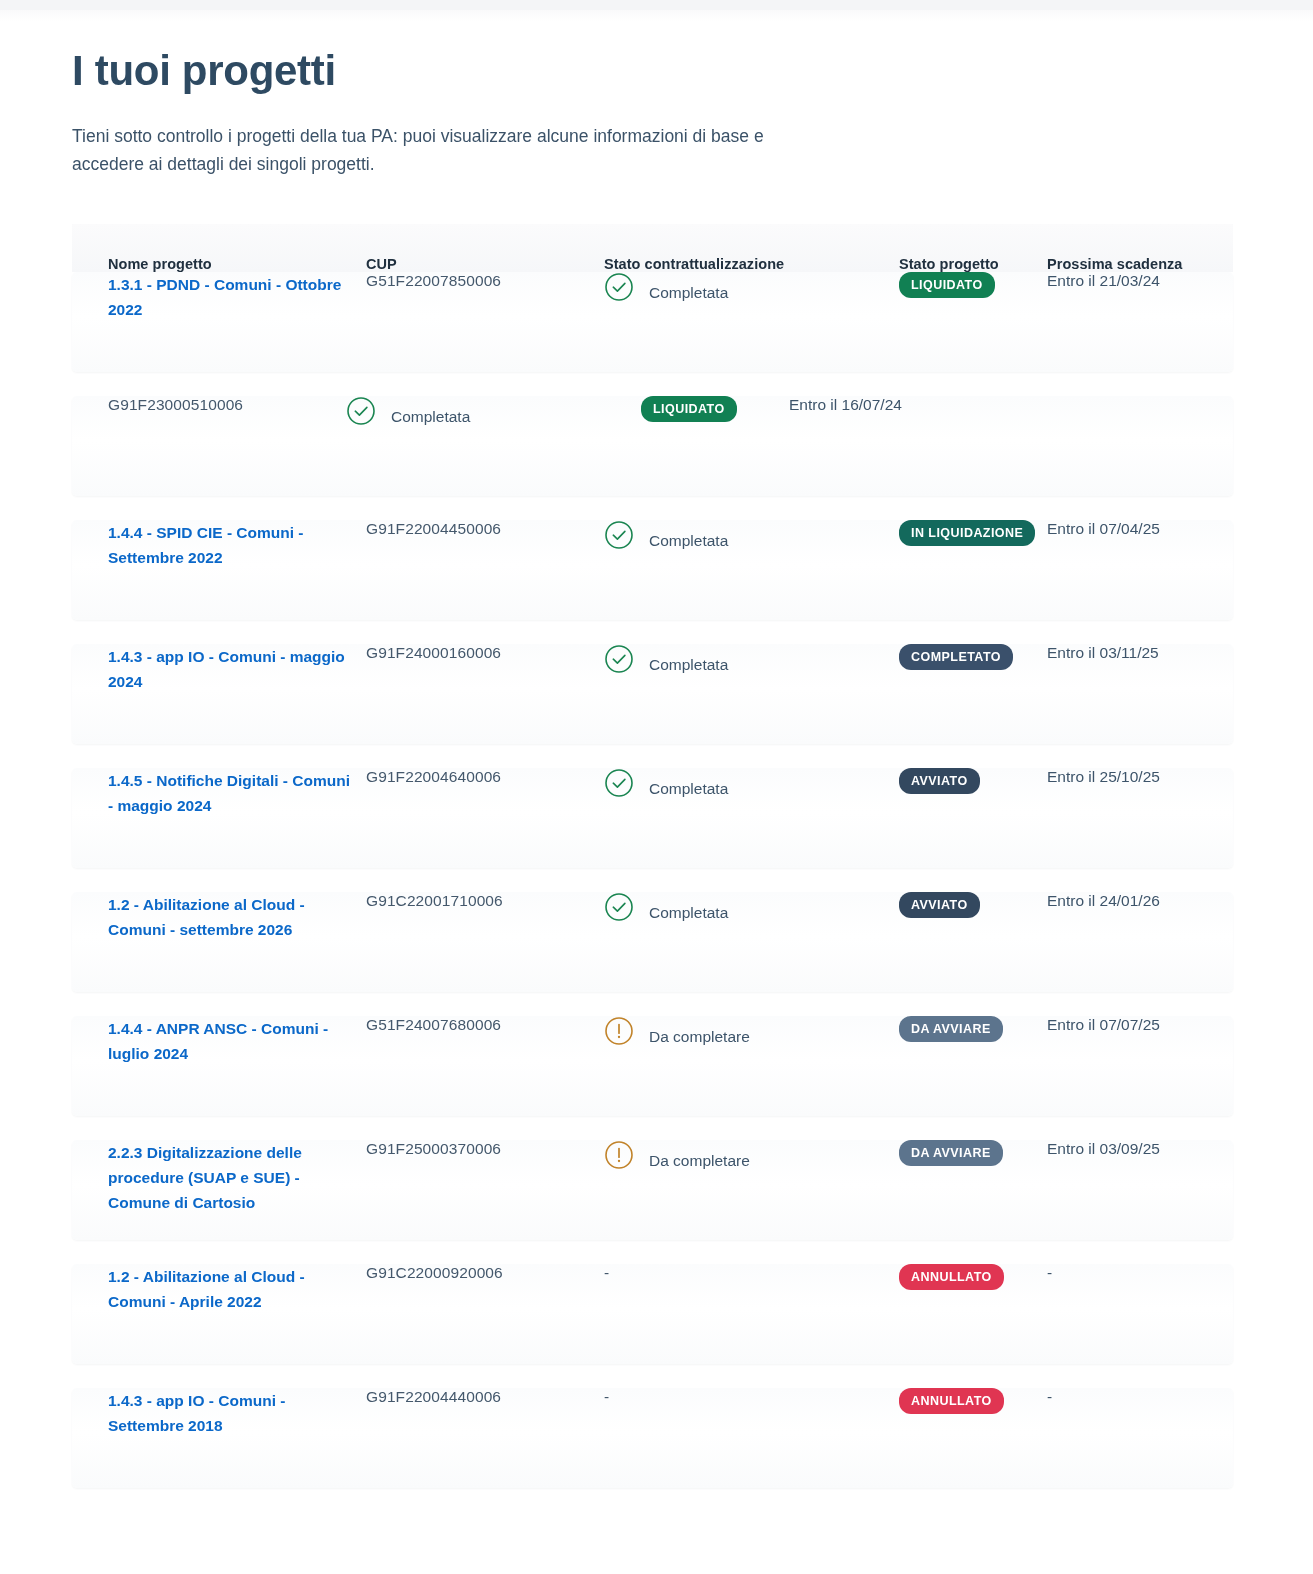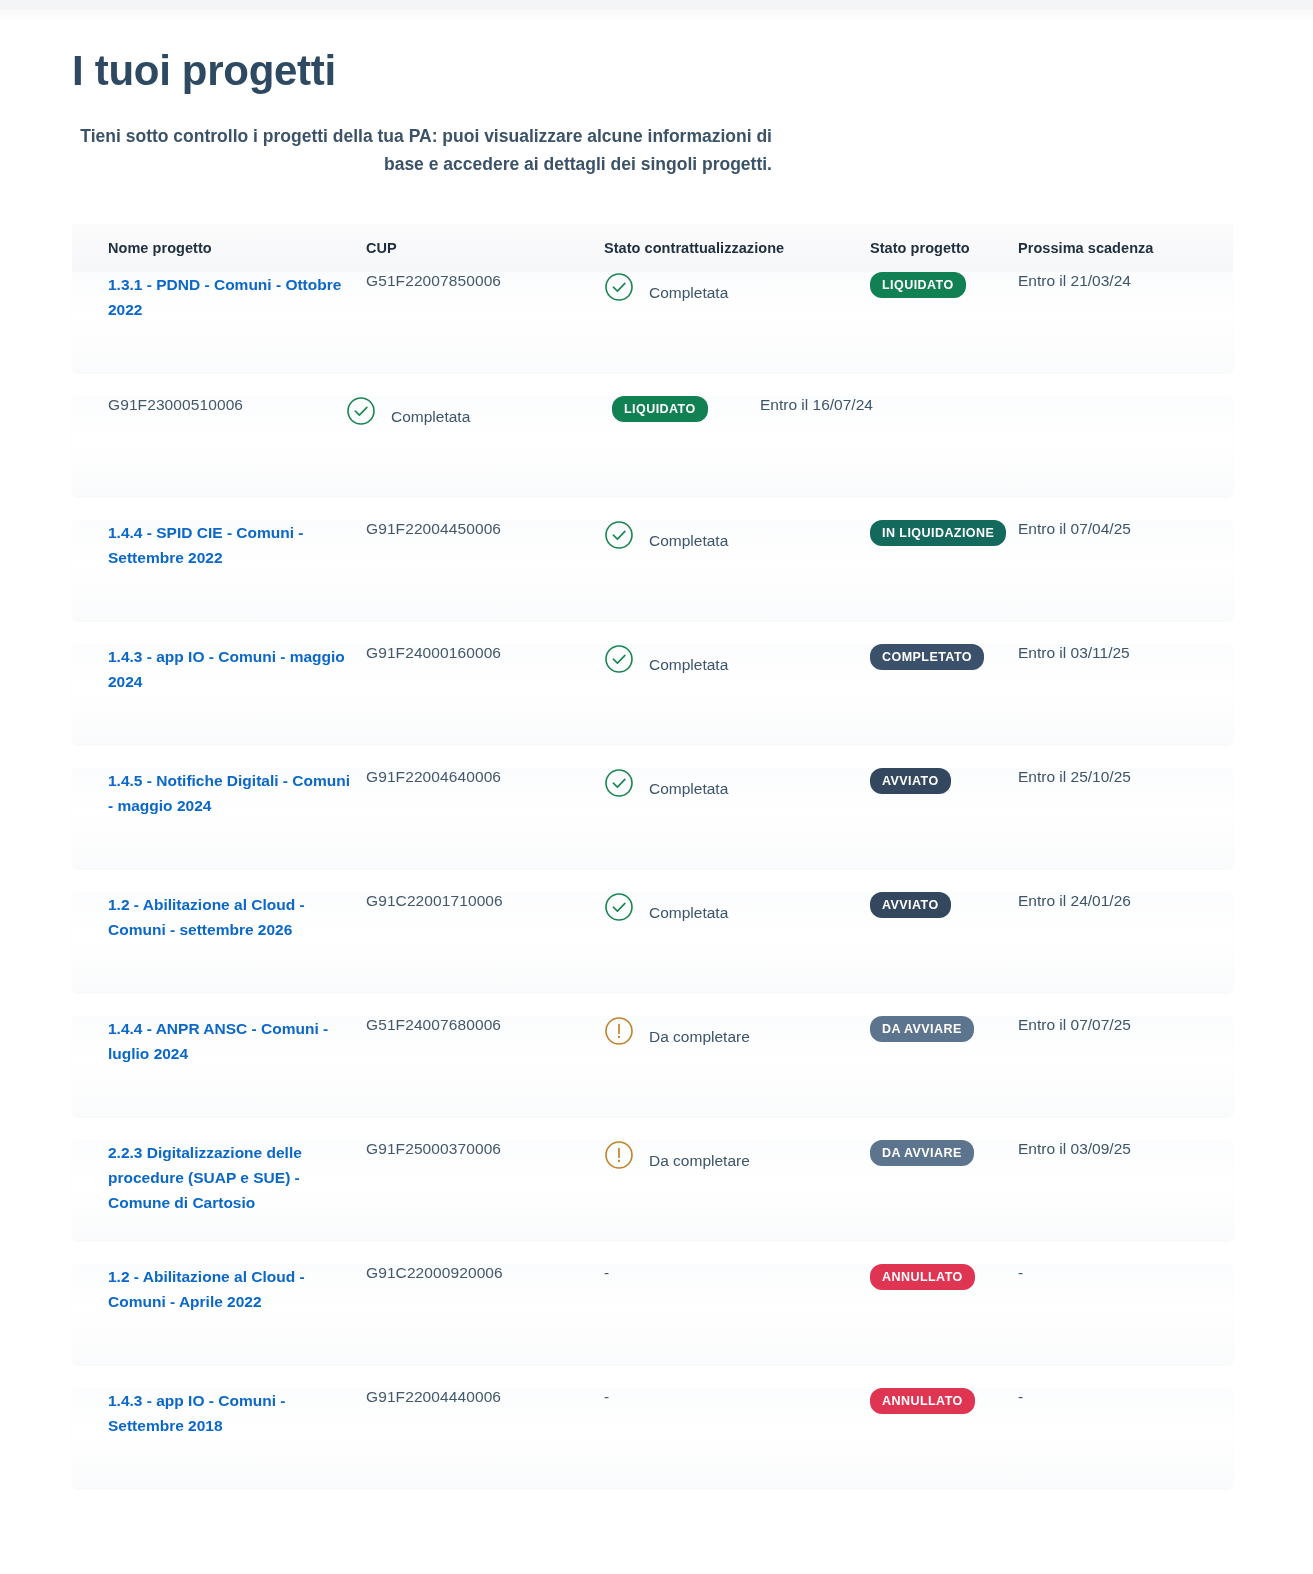--- a/index.html
+++ b/index.html
@@ -38,46 +38,45 @@
     font-weight: 700;
     color: #2e4a62;
     letter-spacing: -0.3px;
   }
   .page-subtitle {
     margin: 24px 0 0 72px;
     font-size: 17.5px;
     line-height: 28px;
     color: #3b5268;
     max-width: 700px;
-    font-weight: 700;
-    text-align: right;
+    font-weight: 400;
   }
 
   
   .table-wrap {
     margin-top: 46px;
     padding: 0 72px 0 72px;
   }
   .tbl-header {
     display: flex;
-    align-items: center;
+    align-items: flex-end;
     height: 48px;
     padding: 0 36px;
     background: linear-gradient(180deg, #fbfbfc 0%, #f6f7f9 100%);
   }
   .tbl-header .th {
     font-size: 14.5px;
     font-weight: 700;
     color: #20303f;
     letter-spacing: 0.05px;
   }
   .col-name   { width: 258px; flex: 0 0 258px; }
   .col-cup    { width: 238px; flex: 0 0 238px; }
   .col-contr  { width: 266px; flex: 0 0 266px; }
-  .col-stato  { width: 148px; flex: 0 0 148px; }
+  .col-stato  { width: 148px; flex: 0 0 148px; margin-left: 29px; }
   .col-scad   { width: 200px; flex: 0 0 200px; }
 
   .rows {
     display: block;
   }
   .row-card {
     display: flex;
     align-items: flex-start;
     background: linear-gradient(180deg, #fbfcfd 0%, #ffffff 45%, #fafbfc 100%);
     border-radius: 5px;

